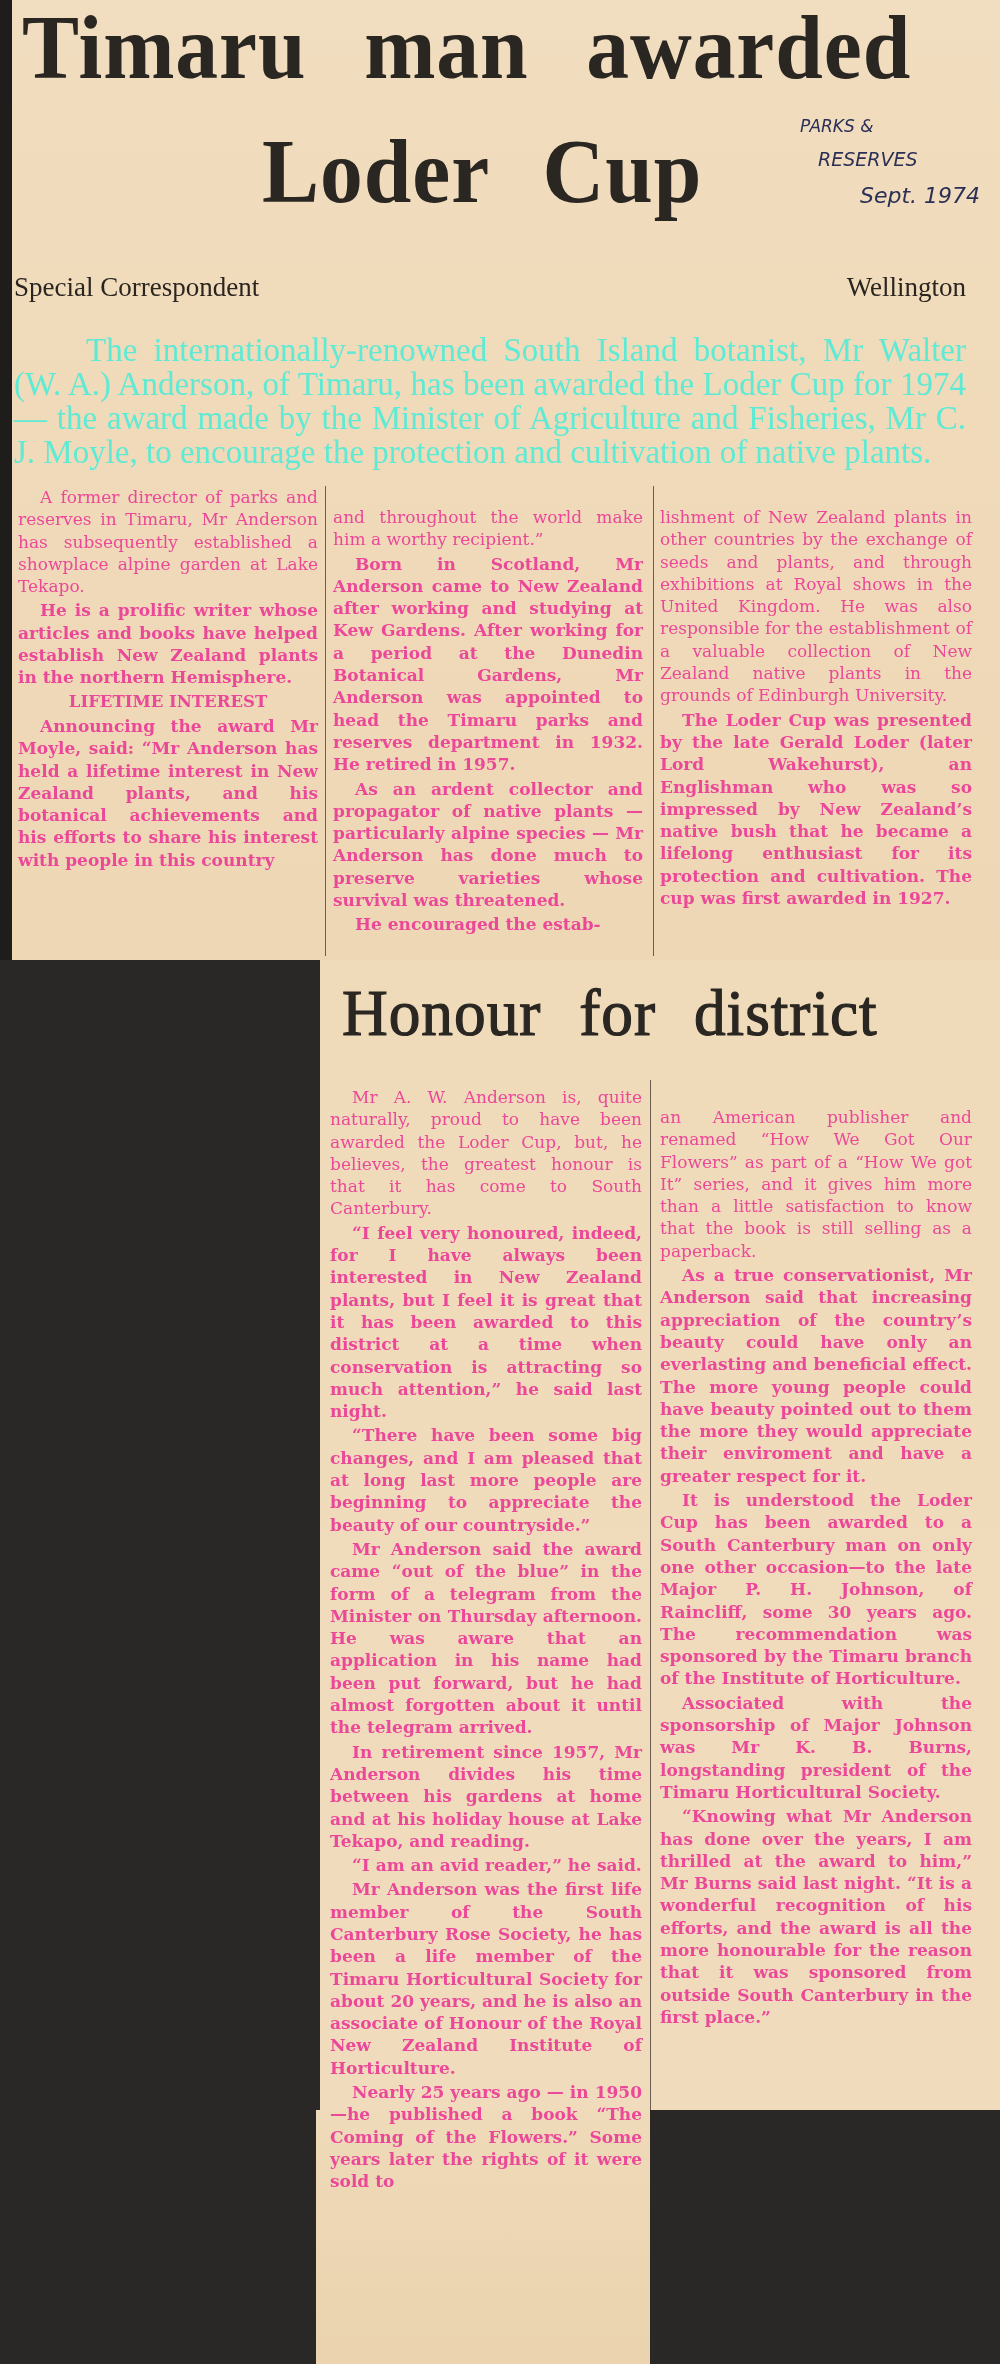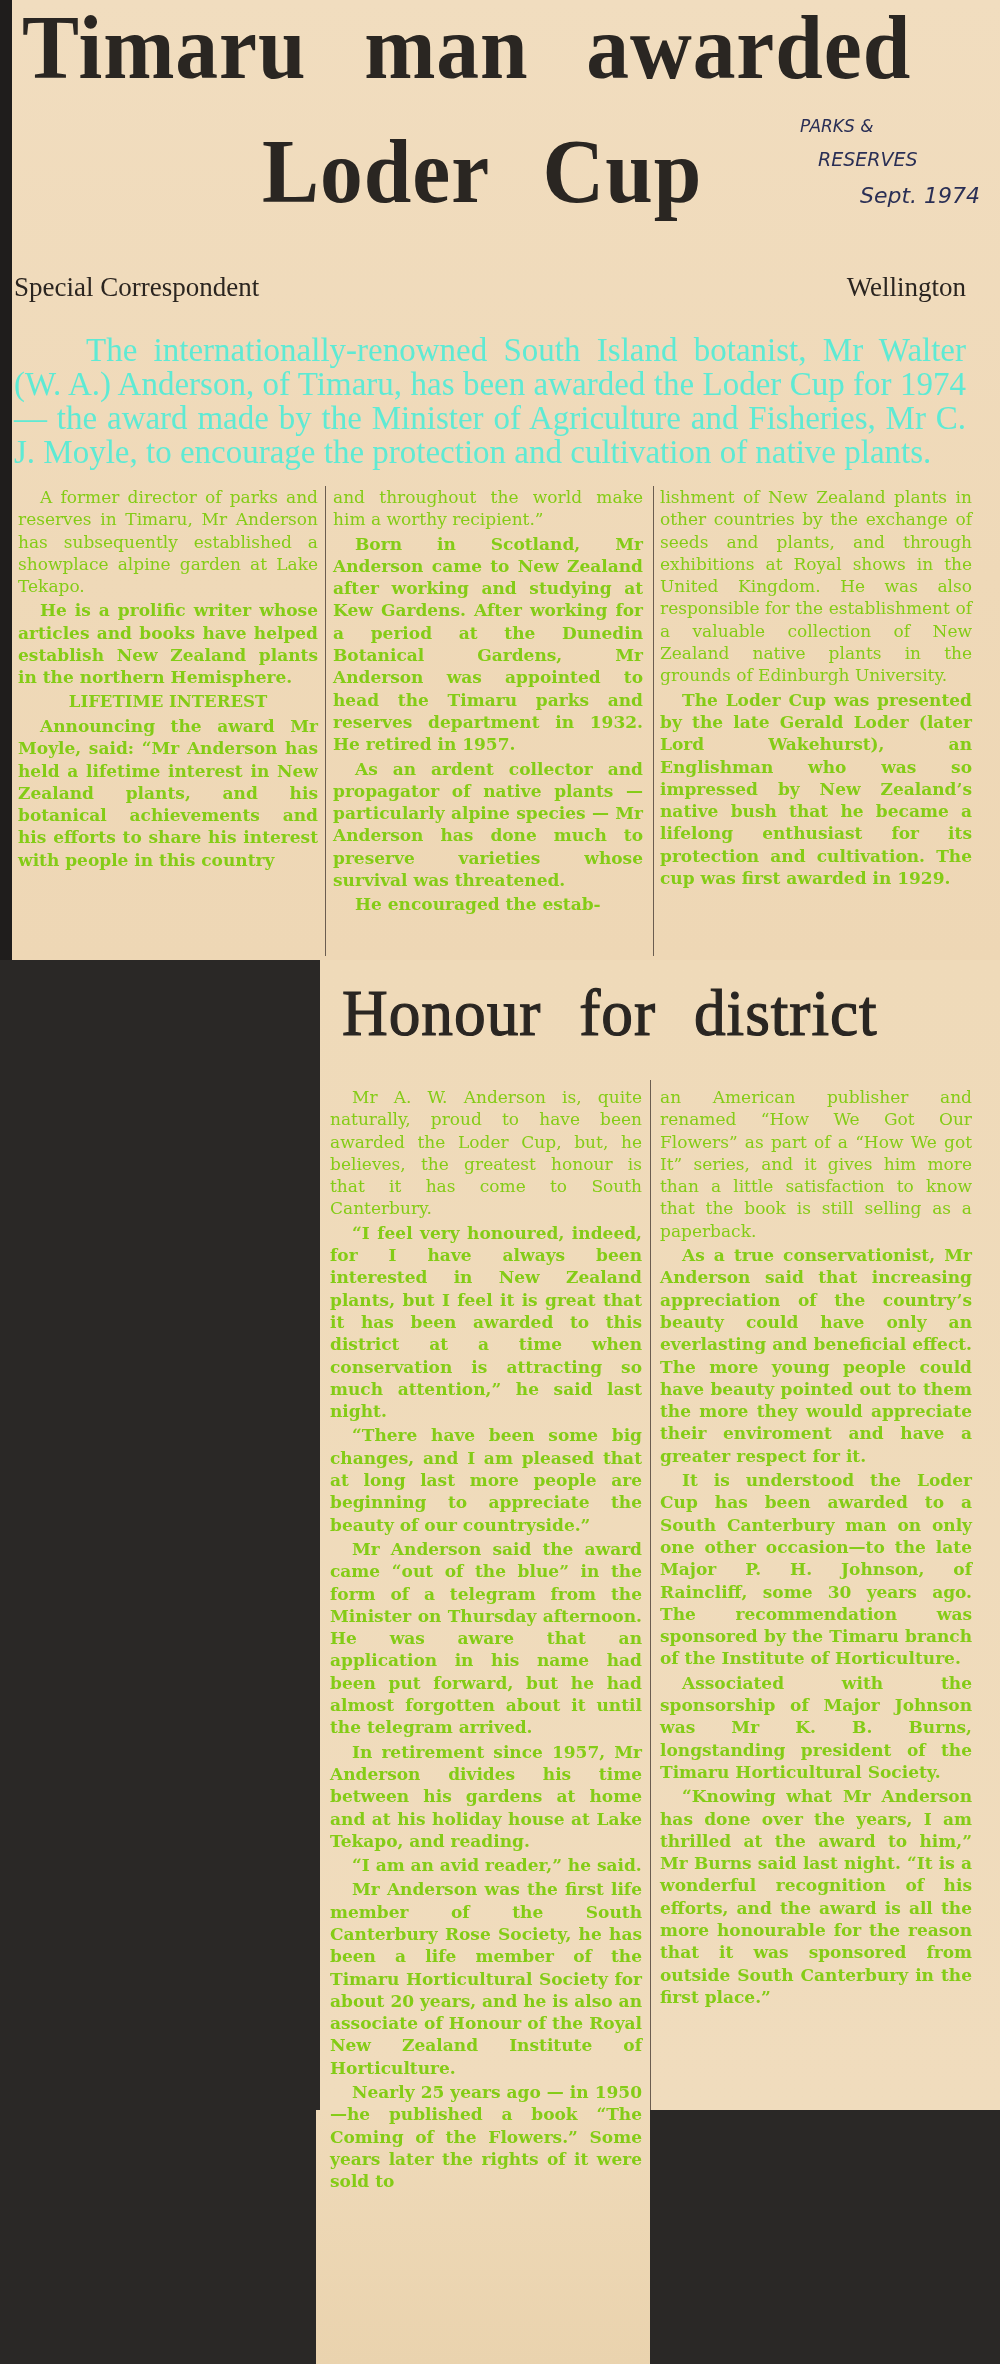--- a/index.html
+++ b/index.html
@@ -39,24 +39,24 @@
   .byline-right { right: 34px; }
 
   .lead {
     position: absolute; left: 14px; top: 300px; width: 952px;
     font-family: "Liberation Serif", serif; font-size: 33px; line-height: 34px;
     text-align: justify; text-indent: 72px; color:#5eead4;
   }
 
   .col {
     position: absolute; font-family: "DejaVu Serif", serif; font-size: 17px; line-height: 22.3px;
-    text-align: justify; hyphens: manual; color: #84cc16;
+    text-align: justify; hyphens: manual; color: #ec4899;
   }
   .col p { margin: 0; text-indent: 22px; }
-  .col p.noind { text-indent: 0; }
+  .col p.noind { text-indent: 0; margin-top: 20px; }
   .col p + p { margin-top: 2px; font-weight: bold; }
   .col .sub { font-weight: bold; text-align: center; text-indent: 0; font-size: 16.5px; }
 
   .c1 { left: 18px; top: 486px; width: 300px; }
   .c2 { left: 333px; top: 486px; width: 310px; }
   .c3 { left: 660px; top: 486px; width: 312px; }
   .c4 { left: 330px; top: 1086px; width: 312px; }
   .c5 { left: 660px; top: 1086px; width: 312px; }
 
   .rule { position: absolute; width: 1px; background: #6b5d50; }
@@ -98,21 +98,21 @@
 
 <div class="col c2">
   <p class="noind">and throughout the world make him a worthy recipient.”</p>
   <p>Born in Scotland, Mr Anderson came to New Zealand after working and studying at Kew Gardens. After working for a period at the Dunedin Botanical Gardens, Mr Anderson was appointed to head the Timaru parks and reserves department in 1932. He retired in 1957.</p>
   <p>As an ardent collector and propagator of native plants — particularly alpine species — Mr Anderson has done much to preserve varieties whose survival was threatened.</p>
   <p>He encouraged the estab-</p>
 </div>
 
 <div class="col c3">
   <p class="noind">lishment of New Zealand plants in other countries by the exchange of seeds and plants, and through exhibitions at Royal shows in the United Kingdom. He was also responsible for the establishment of a valuable collection of New Zealand native plants in the grounds of Edinburgh University.</p>
-  <p>The Loder Cup was presented by the late Gerald Loder (later Lord Wakehurst), an Englishman who was so impressed by New Zealand’s native bush that he became a lifelong enthusiast for its protection and cultivation. The cup was first awarded in 1929.</p>
+  <p>The Loder Cup was presented by the late Gerald Loder (later Lord Wakehurst), an Englishman who was so impressed by New Zealand’s native bush that he became a lifelong enthusiast for its protection and cultivation. The cup was first awarded in 1927.</p>
 </div>
 
 <div class="headline h2">Honour for district</div>
 
 <div class="rule r3"></div>
 
 <div class="col c4">
   <p>Mr A. W. Anderson is, quite naturally, proud to have been awarded the Loder Cup, but, he believes, the greatest honour is that it has come to South Canterbury.</p>
   <p>“I feel very honoured, indeed, for I have always been interested in New Zealand plants, but I feel it is great that it has been awarded to this district at a time when conservation is attracting so much attention,” he said last night.</p>
   <p>“There have been some big changes, and I am pleased that at long last more people are beginning to appreciate the beauty of our countryside.”</p>

